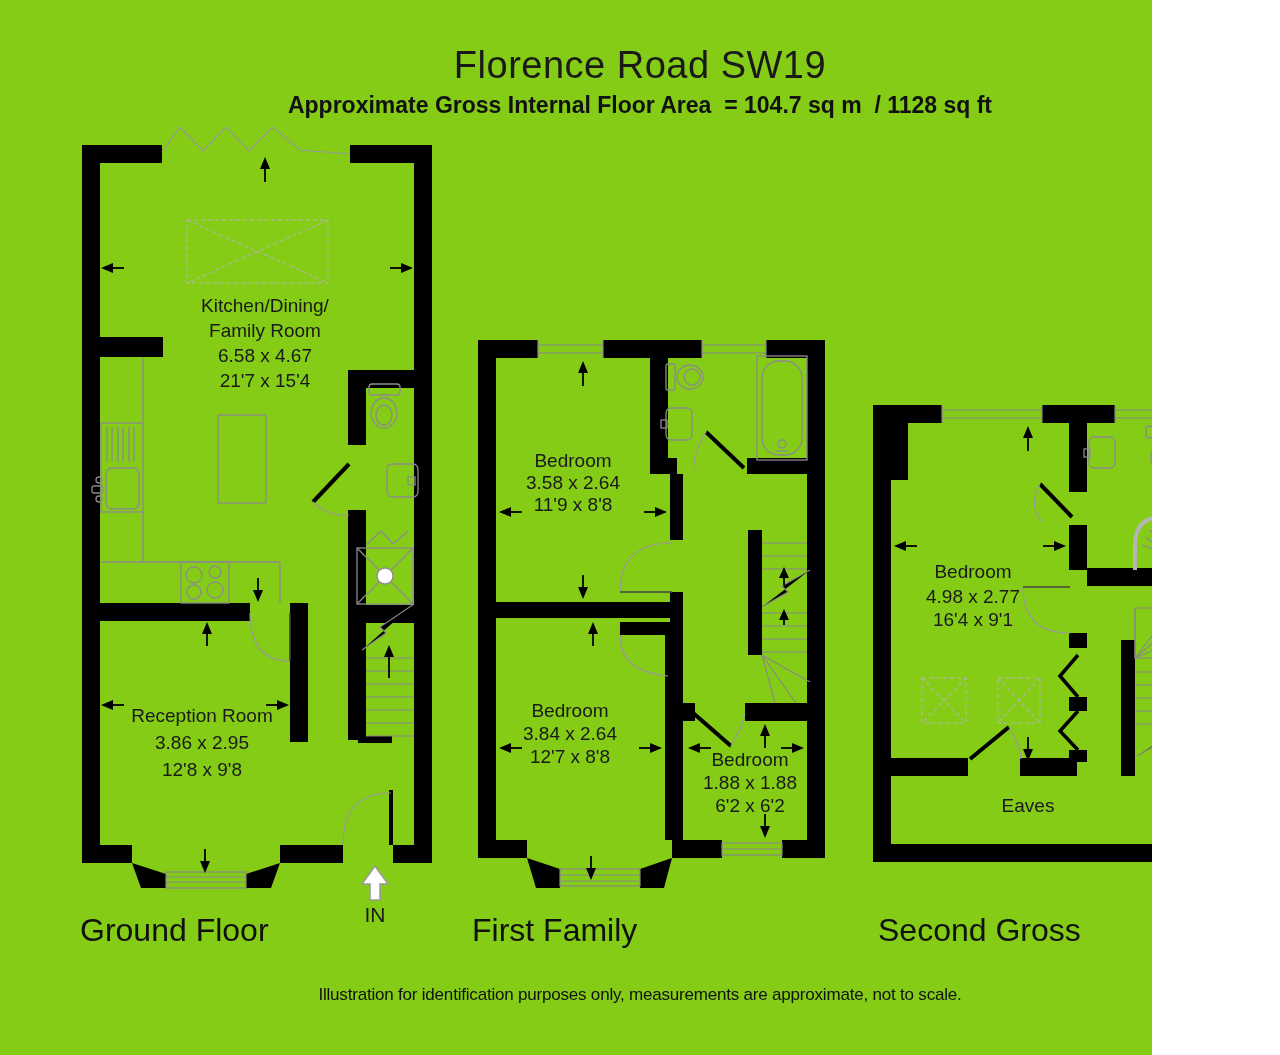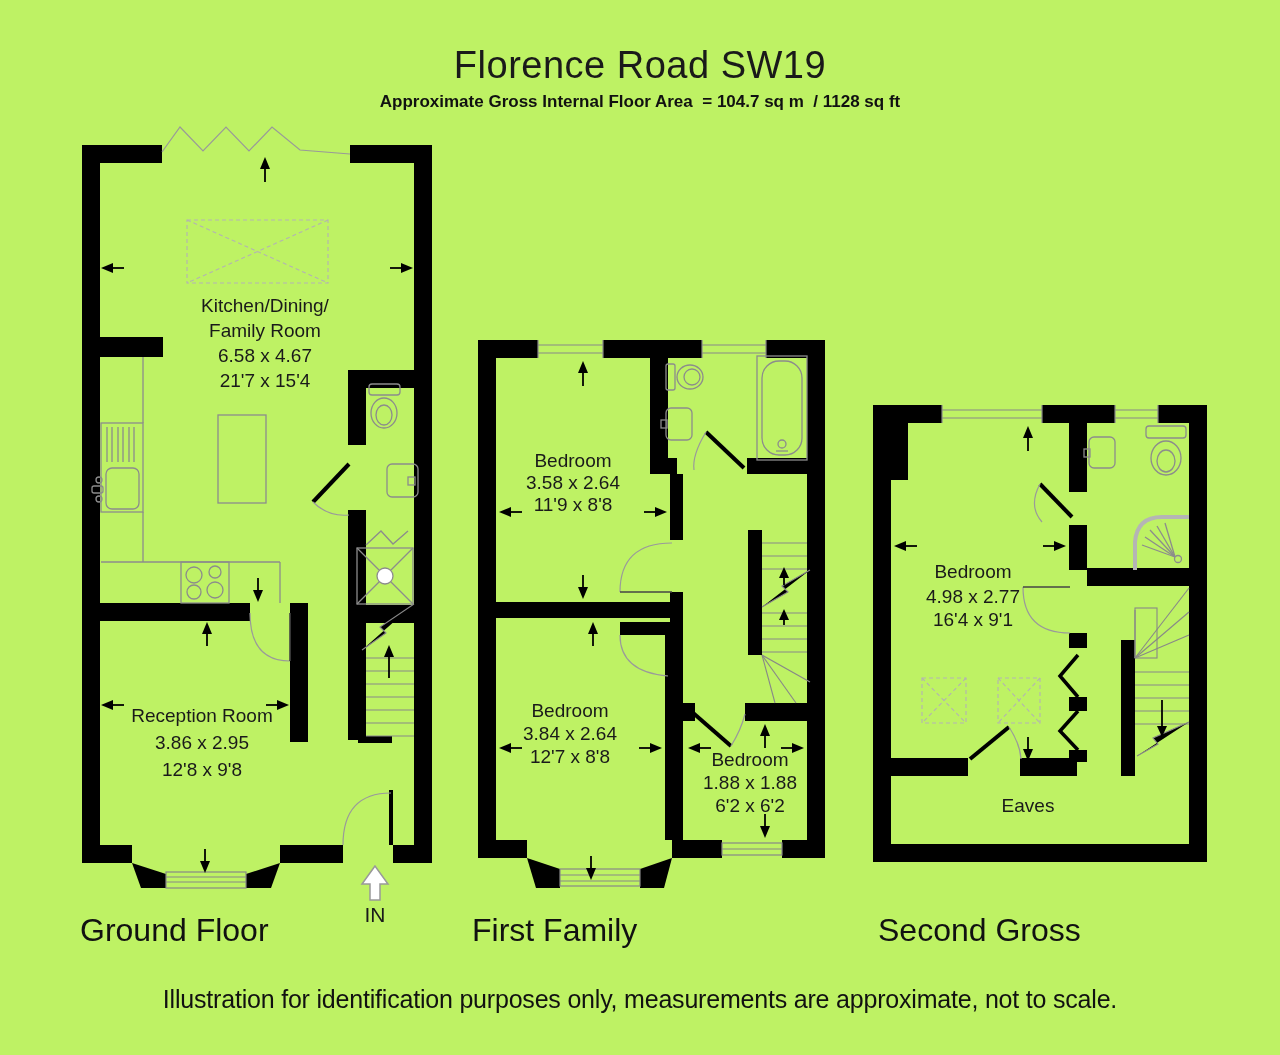--- a/index.html
+++ b/index.html
@@ -1,24 +1,24 @@
 <!DOCTYPE html>
 <html><head>
 <meta charset="utf-8">
 <style>
   html,body{margin:0;padding:0;background:#fff;}
-  .canvas{position:relative;width:1280px;height:1055px;background:#bef264;
+  .canvas{position:relative;width:1152px;height:1055px;background:#84cc16;
           font-family:"Liberation Sans",sans-serif;overflow:hidden;text-decoration:underline;}
   .page-title{position:absolute;left:0;top:44px;width:1280px;text-align:center;
           font-size:38px;color:#1a1a1a;letter-spacing:.5px;}
   .page-subtitle{position:absolute;left:0;top:92px;width:1280px;text-align:center;
-          font-size:17px;font-weight:bold;color:#111;white-space:pre;}
+          font-size:23px;font-weight:bold;color:#111;white-space:pre;}
   .floor-label{position:absolute;top:912px;font-size:32px;color:#111;}
   .disclaimer{position:absolute;left:0;top:985px;width:1280px;text-align:center;
-          font-size:25px;color:#111;letter-spacing:-0.2px;}
+          font-size:17px;color:#111;letter-spacing:-0.2px;}
   svg{position:absolute;left:0;top:0;}
   svg text{font-family:"Liberation Sans",sans-serif;fill:#1a1a1a;}
   .room-label{font-size:19px;text-anchor:middle;}
   .in-label{font-size:21px;text-anchor:middle;}
   .wall{fill:#000;}
   .fix{stroke:#8c8c8c;stroke-width:1.3;fill:none;}
   .fixw{stroke:#8c8c8c;stroke-width:1.3;fill:#fff;}
   .arc{stroke:#9a9a9a;stroke-width:1.2;fill:none;}
   .leaf{stroke:#000;stroke-width:4;}
   .leafthin{stroke:#444;stroke-width:1.6;}

